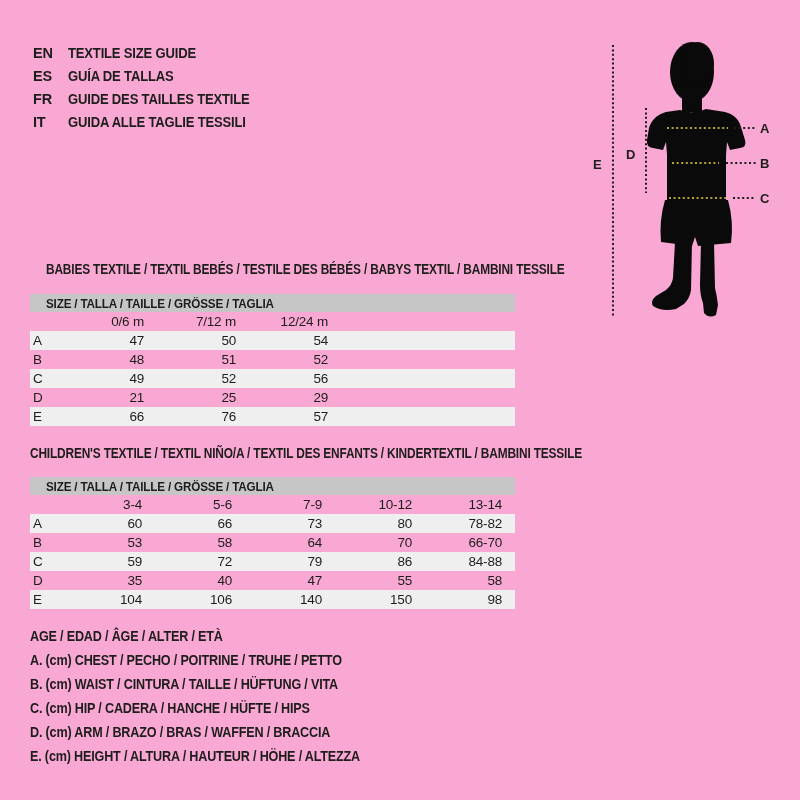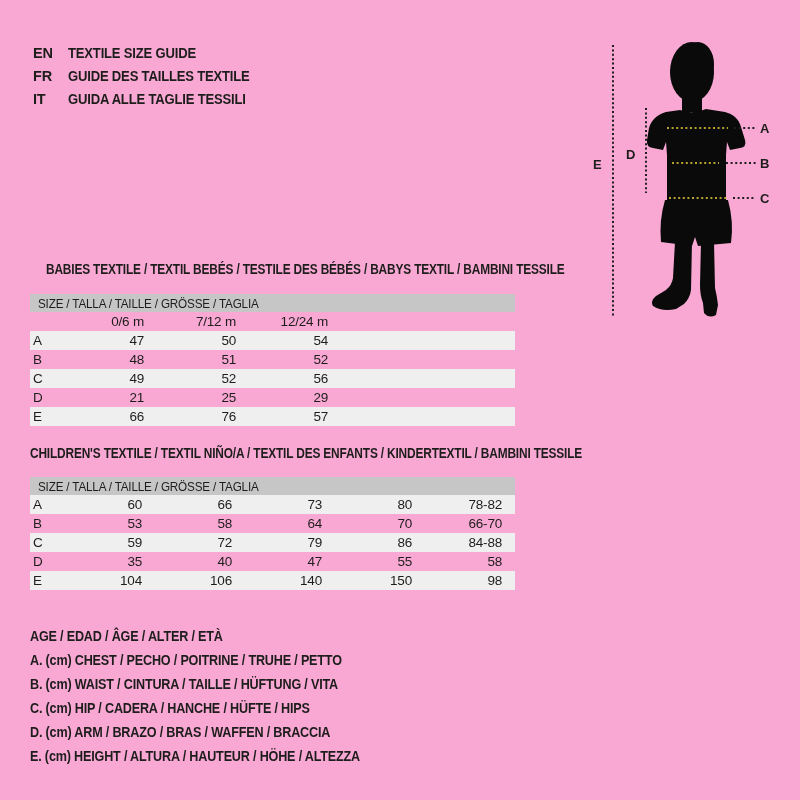--- a/index.html
+++ b/index.html
@@ -14,22 +14,22 @@
   
   .langs { position:absolute; left:33px; top:41px; }
   .lang-row { display:flex; height:23px; align-items:center; font-weight:700; font-size:14.5px; letter-spacing:-0.2px; }
   .lang-code { width:35px; }
 
   
   .section-title { position:absolute; left:30px; height:16px; font-weight:700; font-size:14px; letter-spacing:-0.2px; }
 
   
   .sizetable { position:absolute; left:30px; width:485px; font-size:13.5px; letter-spacing:-0.2px; }
-  .bar { height:18px; background:#c6c6c6; display:flex; align-items:center; padding-left:8px;
-         font-weight:400; font-size:13px; }
+  .bar { height:18px; background:#c6c6c6; display:flex; align-items:center; padding-left:16px;
+         font-weight:700; font-size:13px; }
   .grid-b { display:grid; grid-template-columns:22px 92px 92px 92px 1fr; height:19px; align-items:center; }
   .grid-c { display:grid; grid-template-columns:22px 90px 90px 90px 90px 90px 1fr; height:19px; align-items:center; }
   .c-val { text-align:right; }
   .c-lab { text-align:left; padding-left:3px; }
   .tbody > div:nth-child(odd) { background:#efefef; }
 
   
   .legend { position:absolute; left:30px; top:628px; }
   .legend-line { height:24px; display:flex; align-items:flex-start; font-weight:700; font-size:14px; letter-spacing:-0.2px; }
 
@@ -38,20 +38,24 @@
 </style>
 </head>
 <body>
 
 <div id="stage">
 
   <div class="langs">
     <div class="lang-row">
       <span class="lang-code">EN</span>
       <span class="cond">TEXTILE SIZE GUIDE</span>
+    </div>
+    <div class="lang-row">
+      <span class="lang-code">ES</span>
+      <span class="cond">GUÍA DE TALLAS</span>
     </div>
     <div class="lang-row">
       <span class="lang-code">FR</span>
       <span class="cond">GUIDE DES TAILLES TEXTILE</span>
     </div>
     <div class="lang-row">
       <span class="lang-code">IT</span>
       <span class="cond">GUIDA ALLE TAGLIE TESSILI</span>
     </div>
   </div>
@@ -144,20 +148,29 @@
   </div>
 
   <div class="section-title" style="top:445px;">
     <span class="cond85">CHILDREN'S TEXTILE / TEXTIL NIÑO/A / TEXTIL DES ENFANTS / KINDERTEXTIL / BAMBINI TESSILE</span>
   </div>
 
   <div class="sizetable" style="top:477px;">
     <div class="bar">
       <span class="cond">SIZE / TALLA / TAILLE / GRÖSSE / TAGLIA</span>
     </div>
+    <div class="grid-c">
+      <div class="c-lab"></div>
+      <div class="c-val">3-4</div>
+      <div class="c-val">5-6</div>
+      <div class="c-val">7-9</div>
+      <div class="c-val">10-12</div>
+      <div class="c-val">13-14</div>
+      <div></div>
+    </div>
     <div class="tbody">
       <div class="grid-c">
         <div class="c-lab">A</div>
         <div class="c-val">60</div>
         <div class="c-val">66</div>
         <div class="c-val">73</div>
         <div class="c-val">80</div>
         <div class="c-val">78-82</div>
         <div></div>
       </div>

